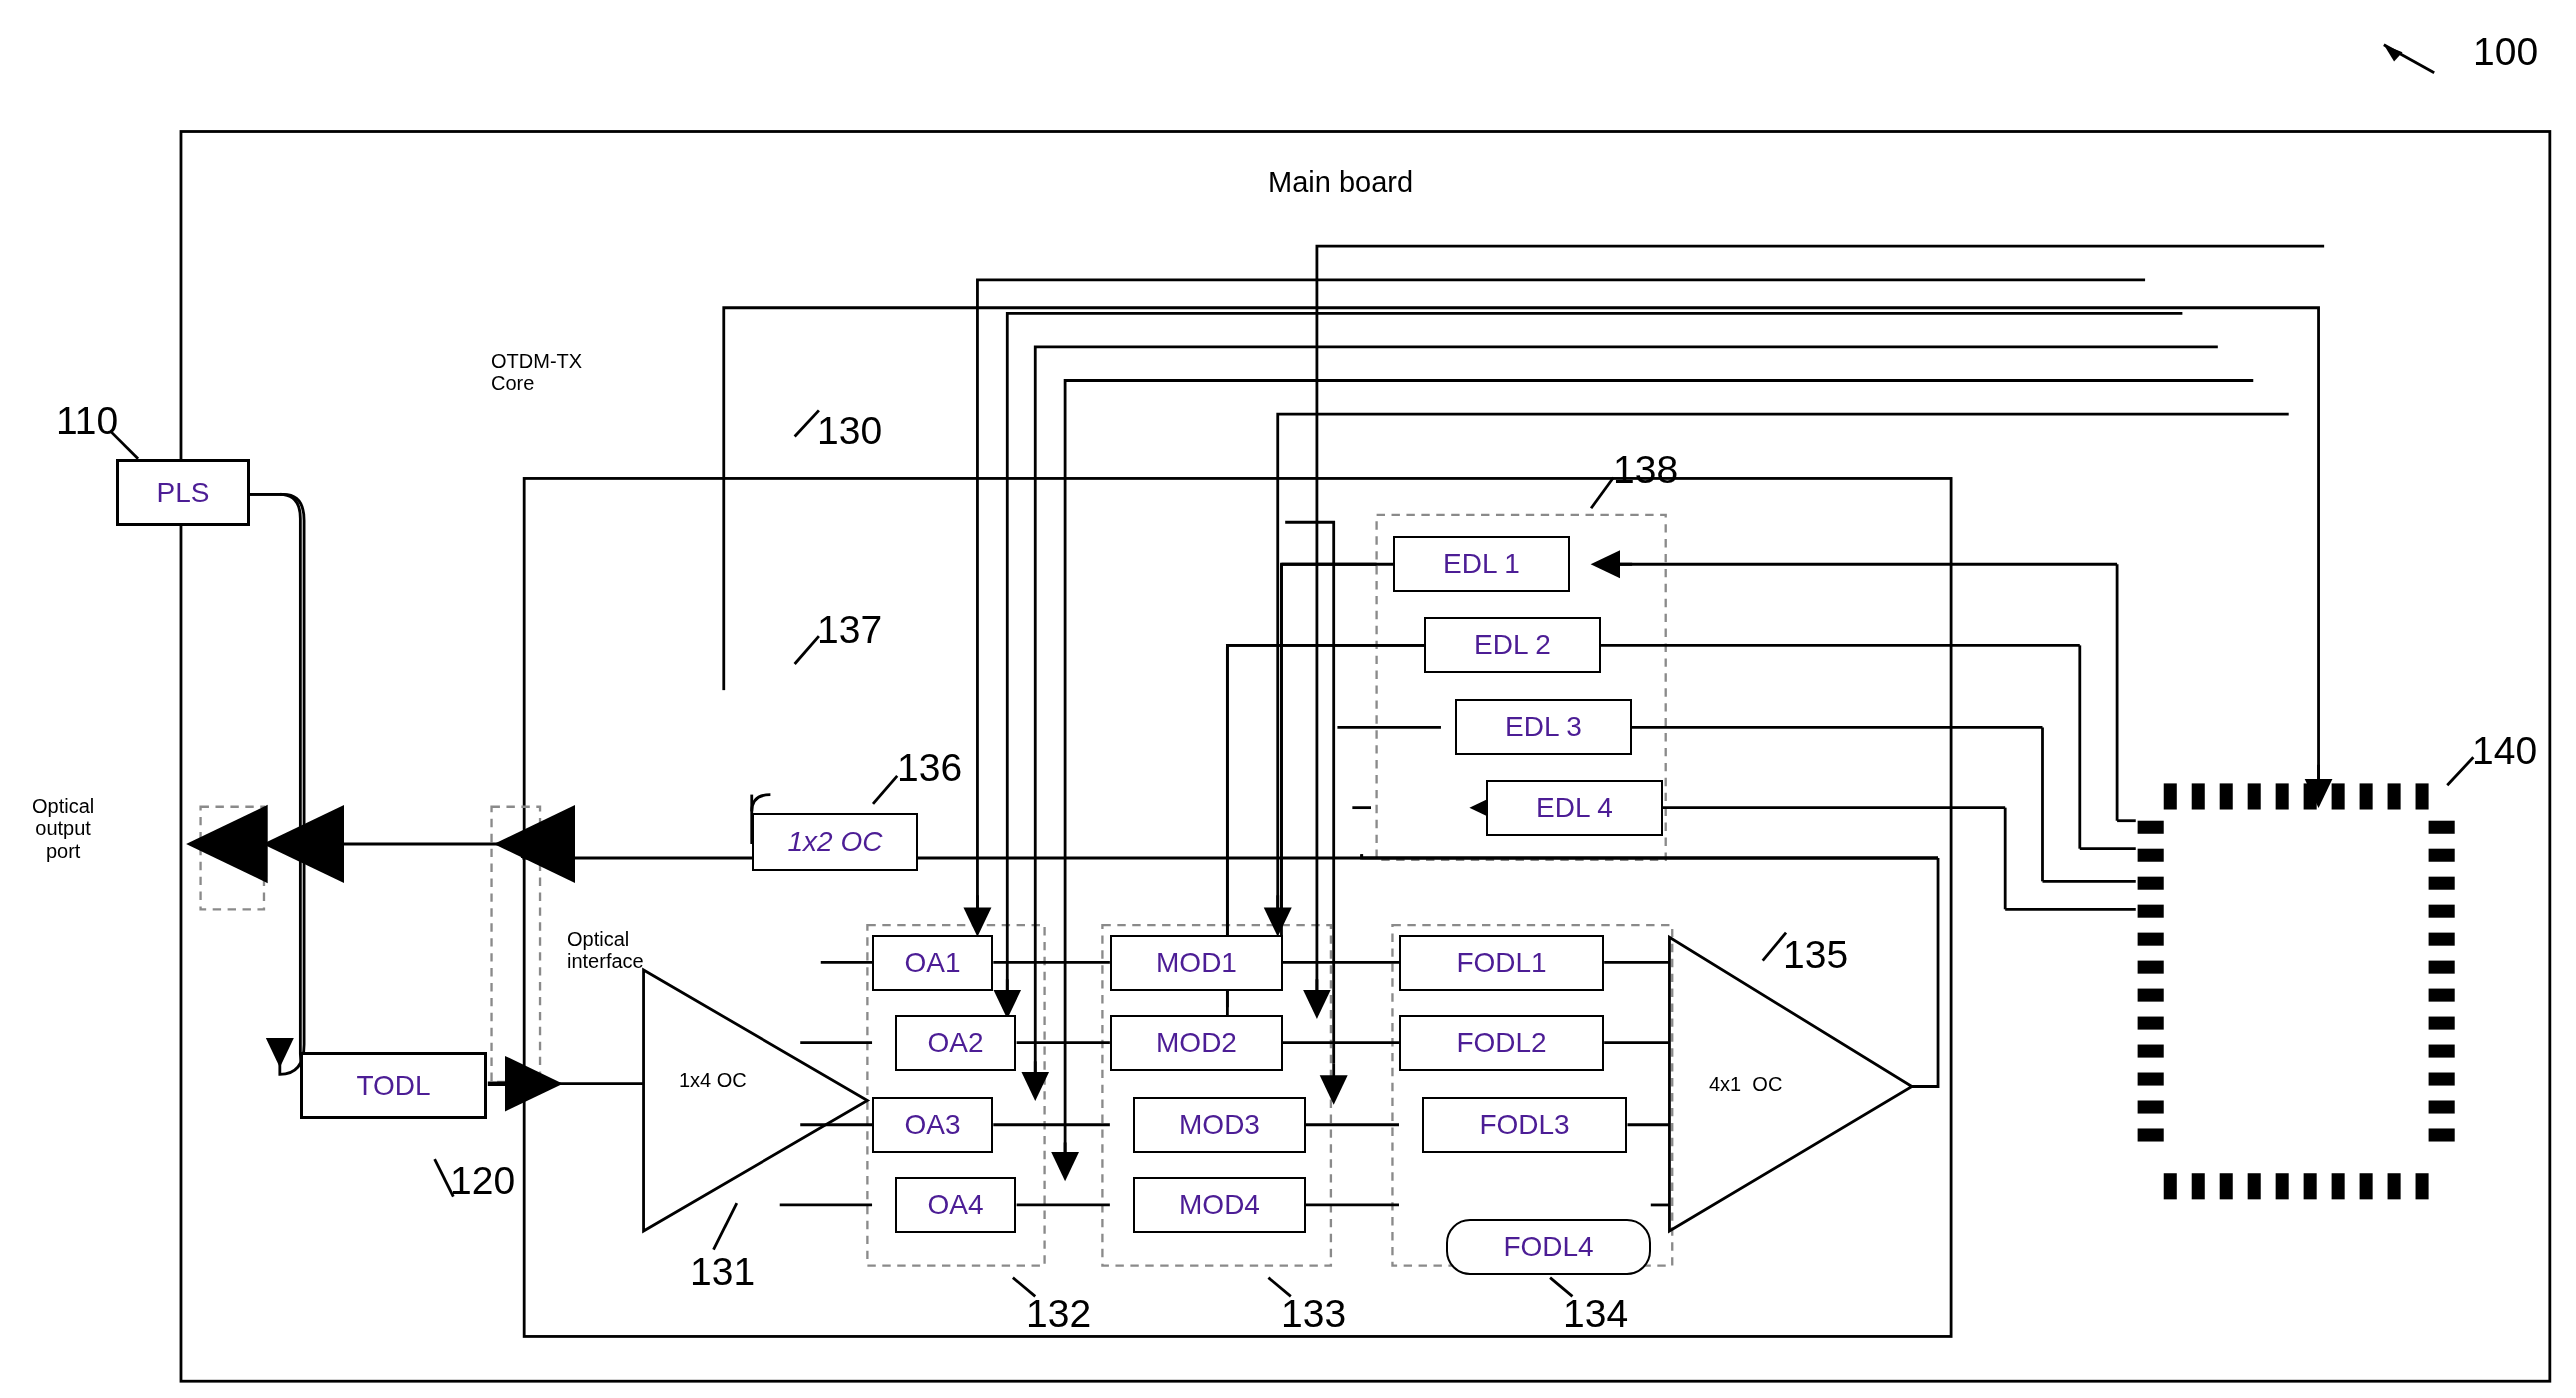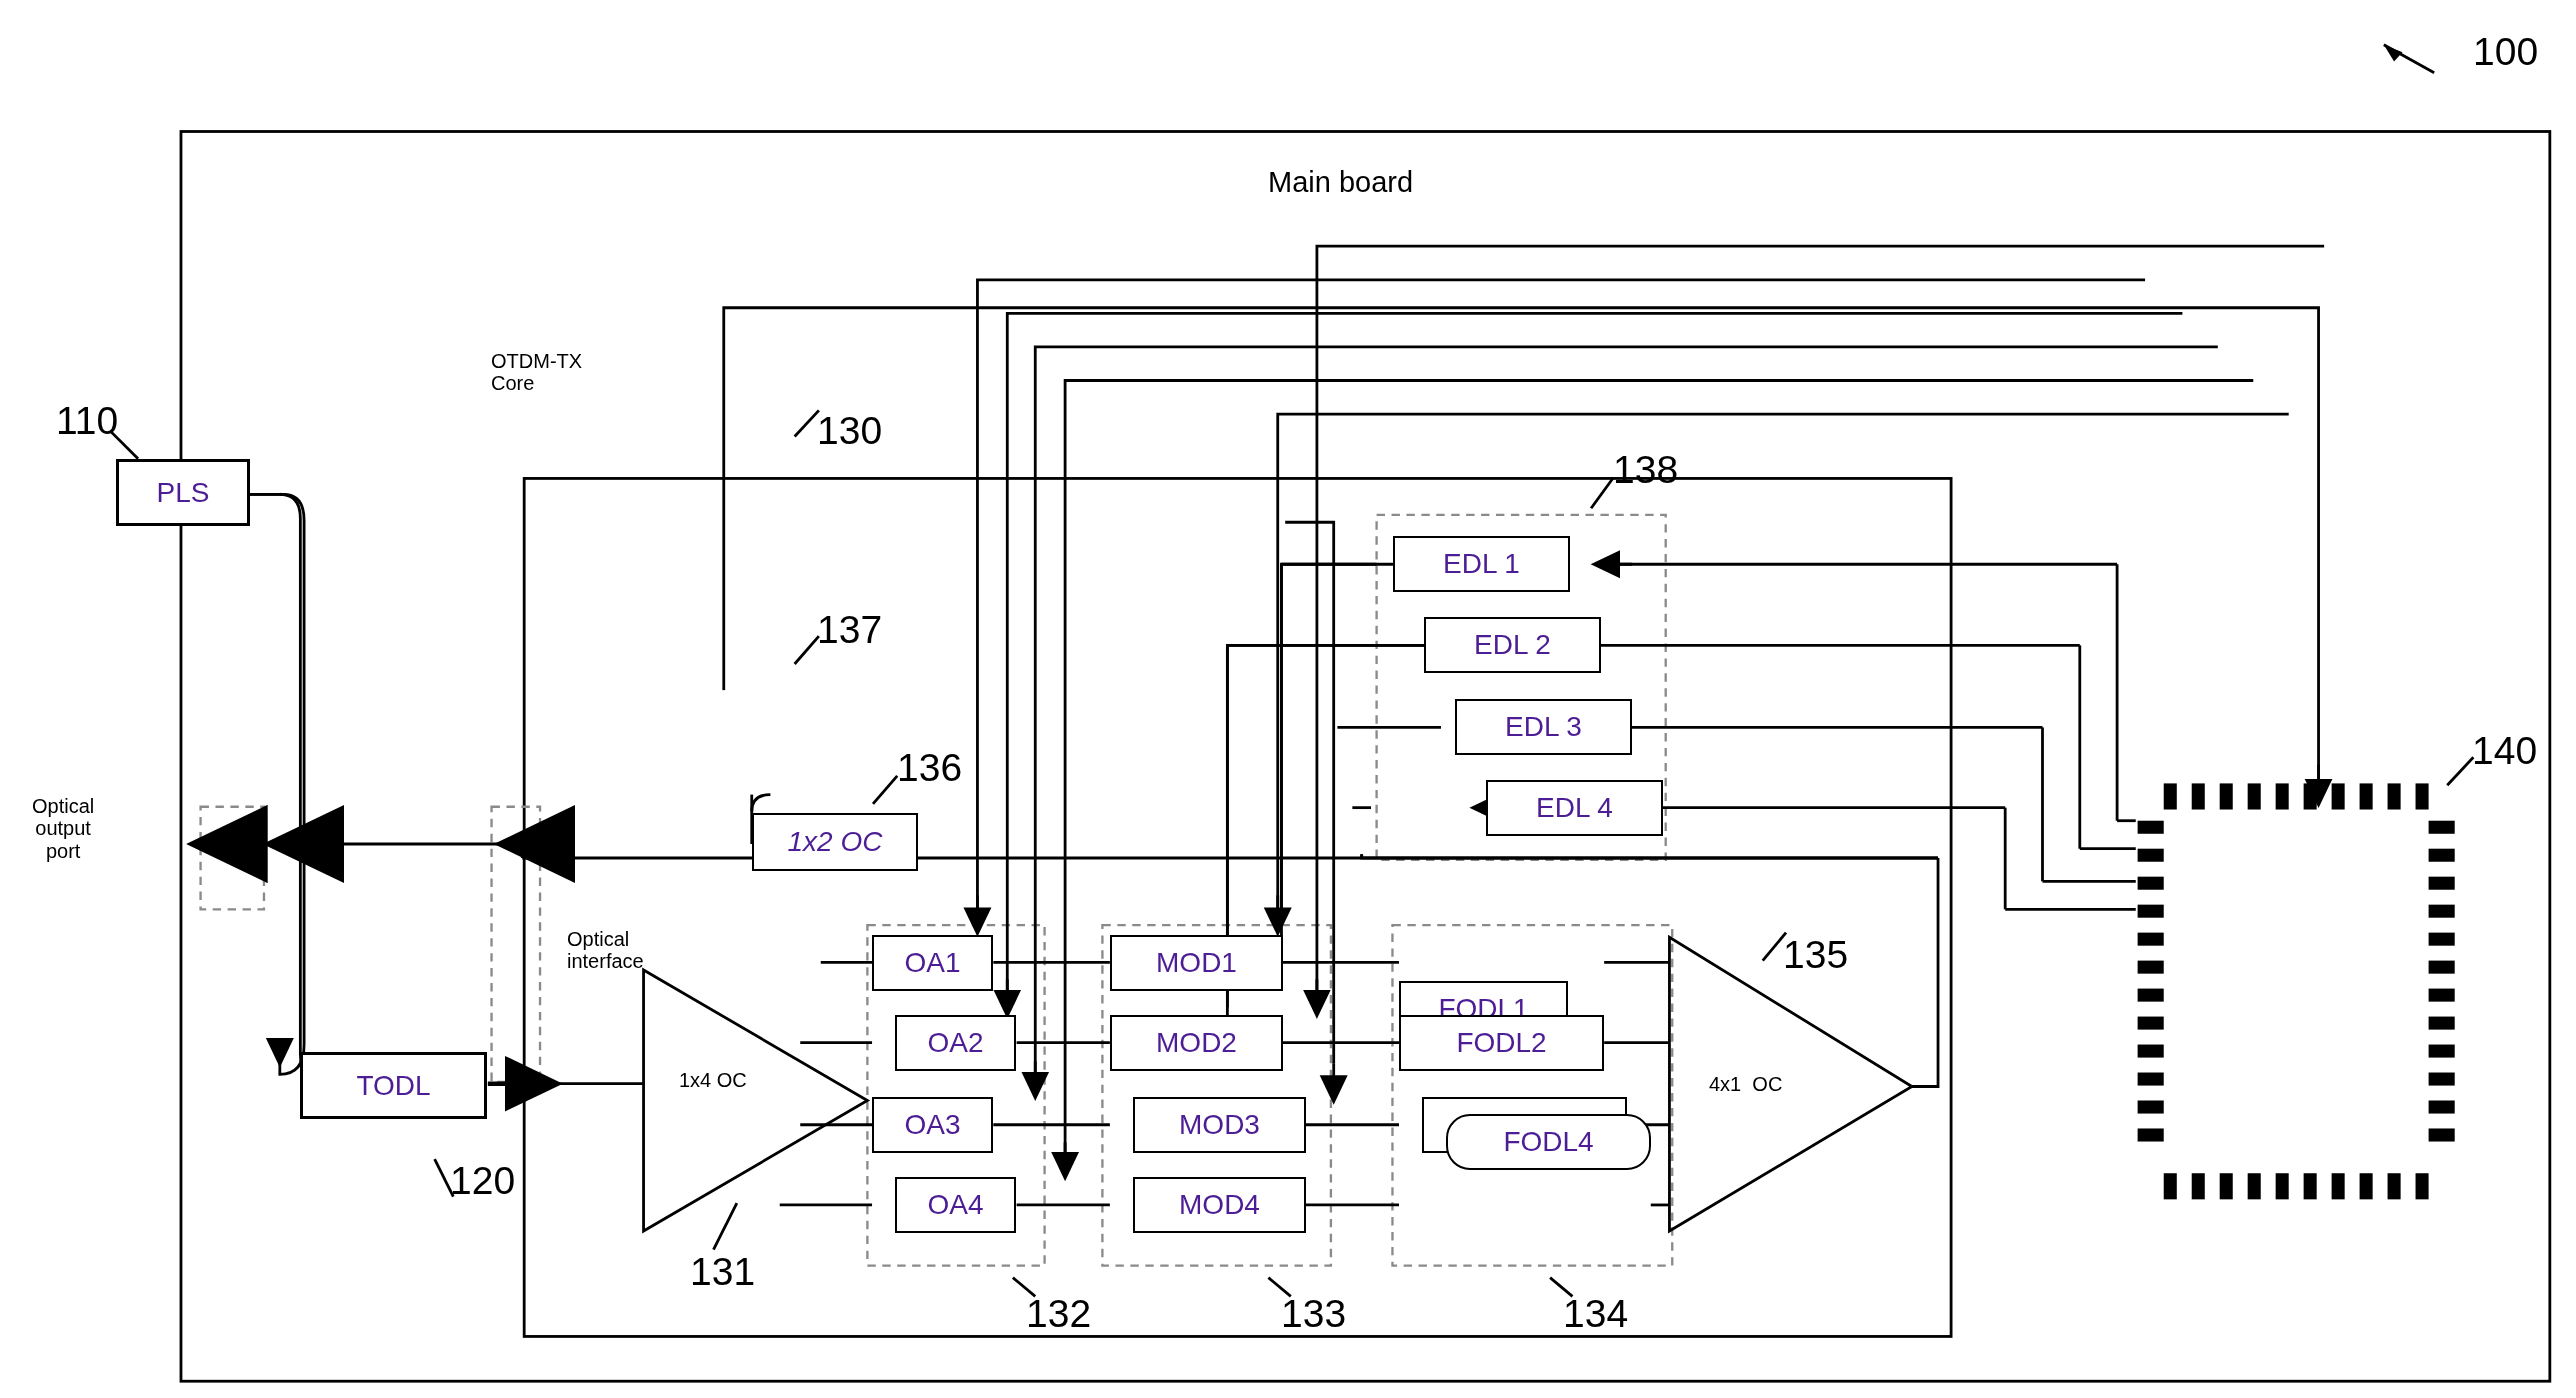--- a/index.html
+++ b/index.html
@@ -405,30 +405,30 @@
       <span>MOD2</span>
     </div>
   <div class="box" style="left:1133px; top:1097px; width:173px; height:56px;">
       <span>MOD3</span>
     </div>
   <div class="box" style="left:1133px; top:1177px; width:173px; height:56px;">
       <span>MOD4</span>
     </div>
   <div class="ref" style="left:1281px; top:1292px;">133</div>
 
-  <div class="box" style="left:1399px; top:981px; width:169px; height:56px;">
+  <div class="box" style="left:1399px; top:935px; width:205px; height:56px;">
       <span>FODL1</span>
     </div>
   <div class="box" style="left:1399px; top:1015px; width:205px; height:56px;">
       <span>FODL2</span>
     </div>
   <div class="box" style="left:1422px; top:1097px; width:205px; height:56px;">
       <span>FODL3</span>
     </div>
-  <div class="box" style="left:1446px; top:1114px; width:205px; height:56px;border-radius:24px;">
+  <div class="box" style="left:1446px; top:1219px; width:205px; height:56px;border-radius:24px;">
       <span>FODL4</span>
     </div>
   <div class="ref" style="left:1563px; top:1292px;">134</div>
 
   <div class="ref" style="left:1613px; top:448px;">138</div>
   <div class="box" style="left:1393px; top:536px; width:177px; height:56px;">
       <span>EDL 1</span>
     </div>
   <div class="box" style="left:1424px; top:617px; width:177px; height:56px;">
       <span>EDL 2</span>

